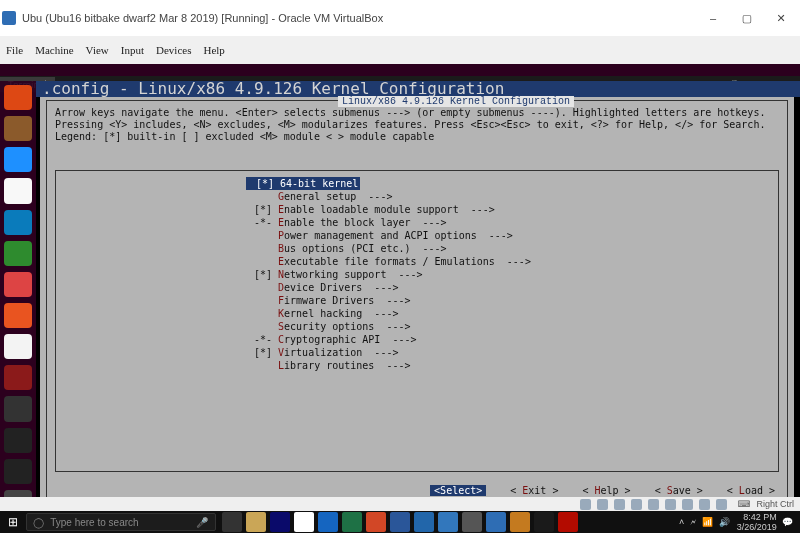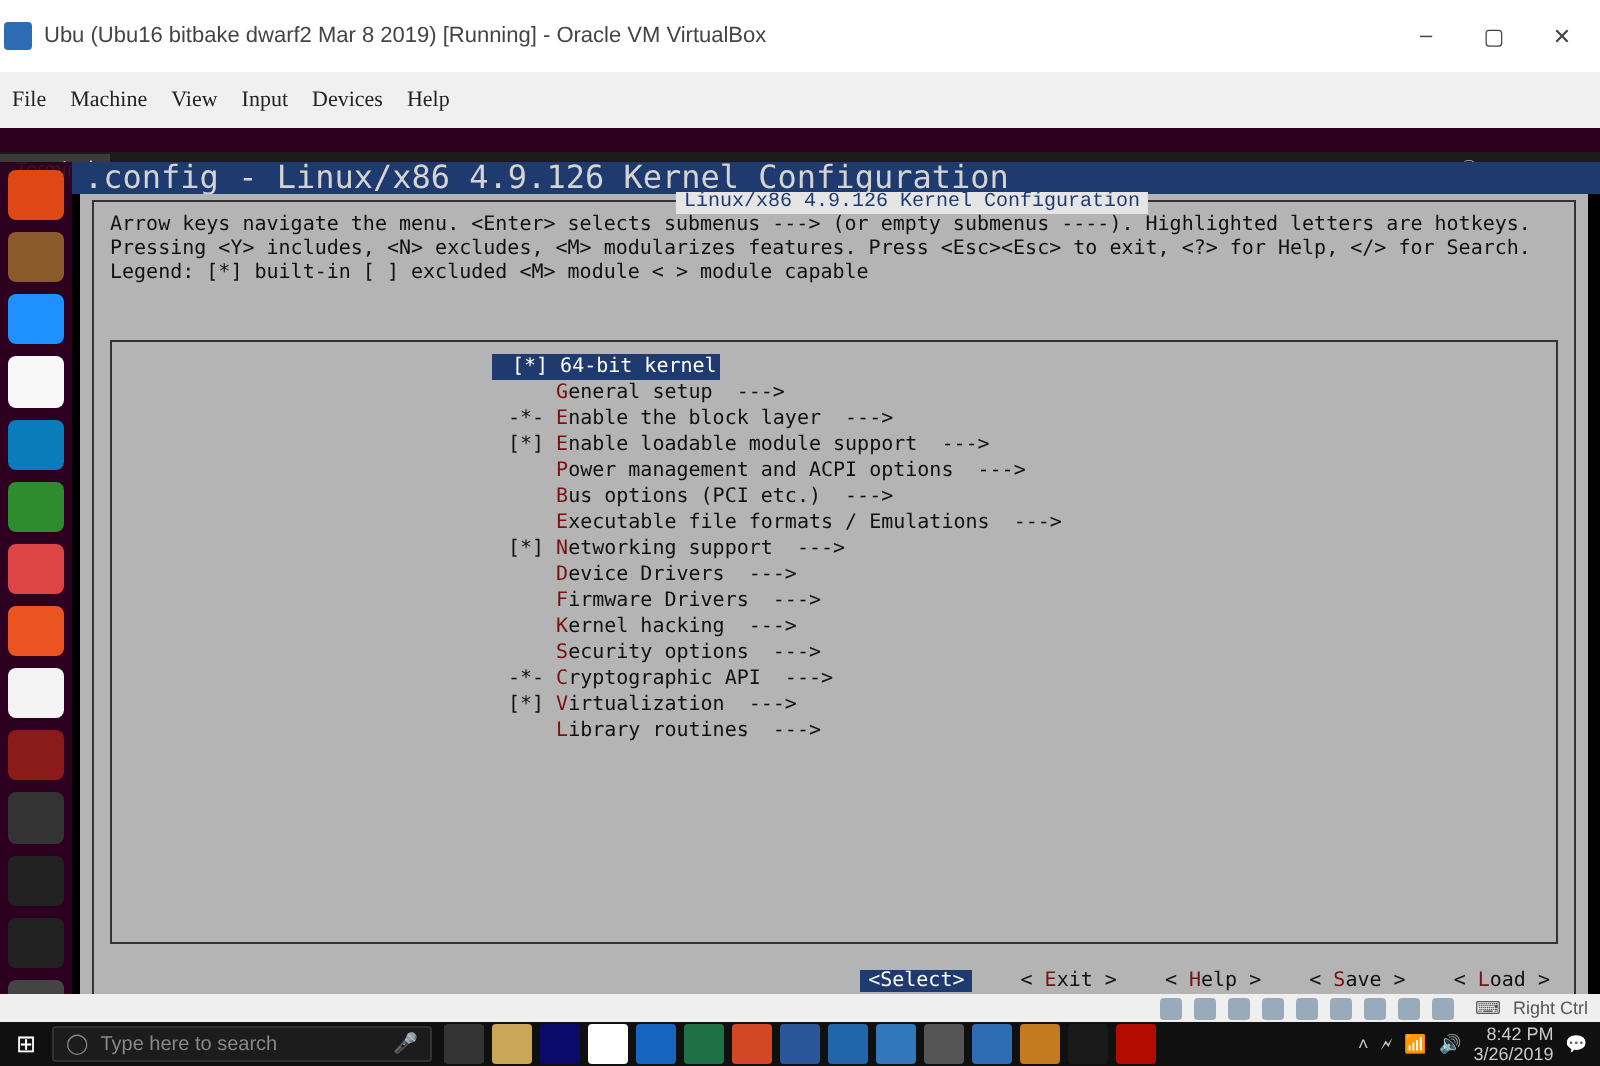--- a/index.html
+++ b/index.html
@@ -114,22 +114,22 @@
     <div class="term-inner">
       <div class="blue-frame">
         <div class="kcfg-title">Linux/x86 4.9.126 Kernel Configuration</div>
         <div class="help-block">Arrow keys navigate the menu.  &lt;Enter&gt; selects submenus ---&gt; (or empty submenus ----).  Highlighted letters are hotkeys.  Pressing &lt;Y&gt; includes, &lt;N&gt;
 excludes, &lt;M&gt; modularizes features.  Press &lt;Esc&gt;&lt;Esc&gt; to exit, &lt;?&gt; for Help, &lt;/&gt; for Search.  Legend: [*] built-in  [ ] excluded  &lt;M&gt; module  &lt; &gt; module
 capable</div>
         <div class="menu-frame">
           <div class="menu-list" id="menu-list">
               <div class="mrow"><span class="sel"><span class="ind-col">[*]</span> <span class="hot">6</span>4-bit kernel</span></div>
               <div class="mrow"><span class="ind-col"></span> <span class="hot">G</span>eneral setup  ---&gt;</div>
+              <div class="mrow"><span class="ind-col">[*]</span> <span class="hot">E</span>nable loadable module support  ---&gt;</div>
               <div class="mrow"><span class="ind-col">-*-</span> <span class="hot">E</span>nable the block layer  ---&gt;</div>
-              <div class="mrow"><span class="ind-col">[*]</span> <span class="hot">E</span>nable loadable module support  ---&gt;</div>
               <div class="mrow"><span class="ind-col"></span> <span class="hot">P</span>ower management and ACPI options  ---&gt;</div>
               <div class="mrow"><span class="ind-col"></span> <span class="hot">B</span>us options (PCI etc.)  ---&gt;</div>
               <div class="mrow"><span class="ind-col"></span> <span class="hot">E</span>xecutable file formats / Emulations  ---&gt;</div>
               <div class="mrow"><span class="ind-col">[*]</span> <span class="hot">N</span>etworking support  ---&gt;</div>
               <div class="mrow"><span class="ind-col"></span> <span class="hot">D</span>evice Drivers  ---&gt;</div>
               <div class="mrow"><span class="ind-col"></span> <span class="hot">F</span>irmware Drivers  ---&gt;</div>
               <div class="mrow"><span class="ind-col"></span> <span class="hot">K</span>ernel hacking  ---&gt;</div>
               <div class="mrow"><span class="ind-col"></span> <span class="hot">S</span>ecurity options  ---&gt;</div>
               <div class="mrow"><span class="ind-col">-*-</span> <span class="hot">C</span>ryptographic API  ---&gt;</div>
               <div class="mrow"><span class="ind-col">[*]</span> <span class="hot">V</span>irtualization  ---&gt;</div>

